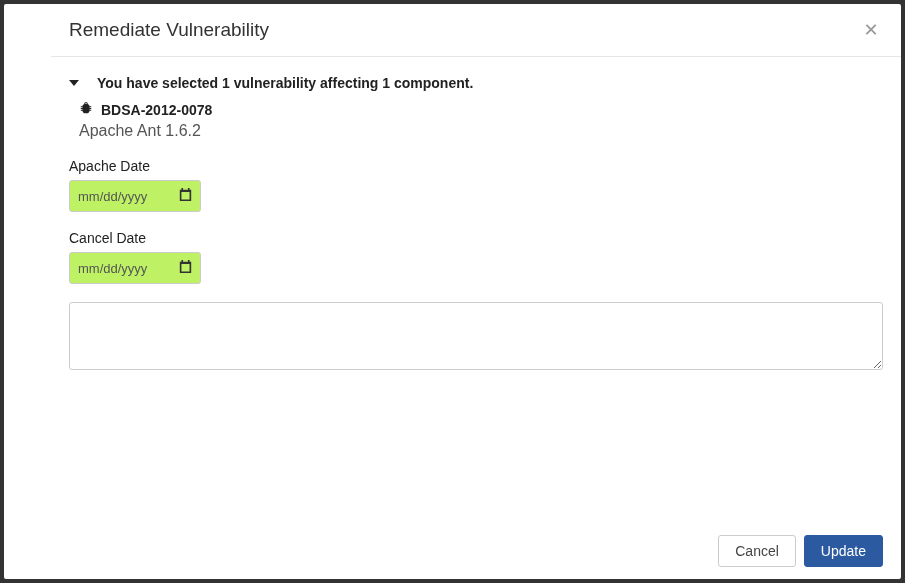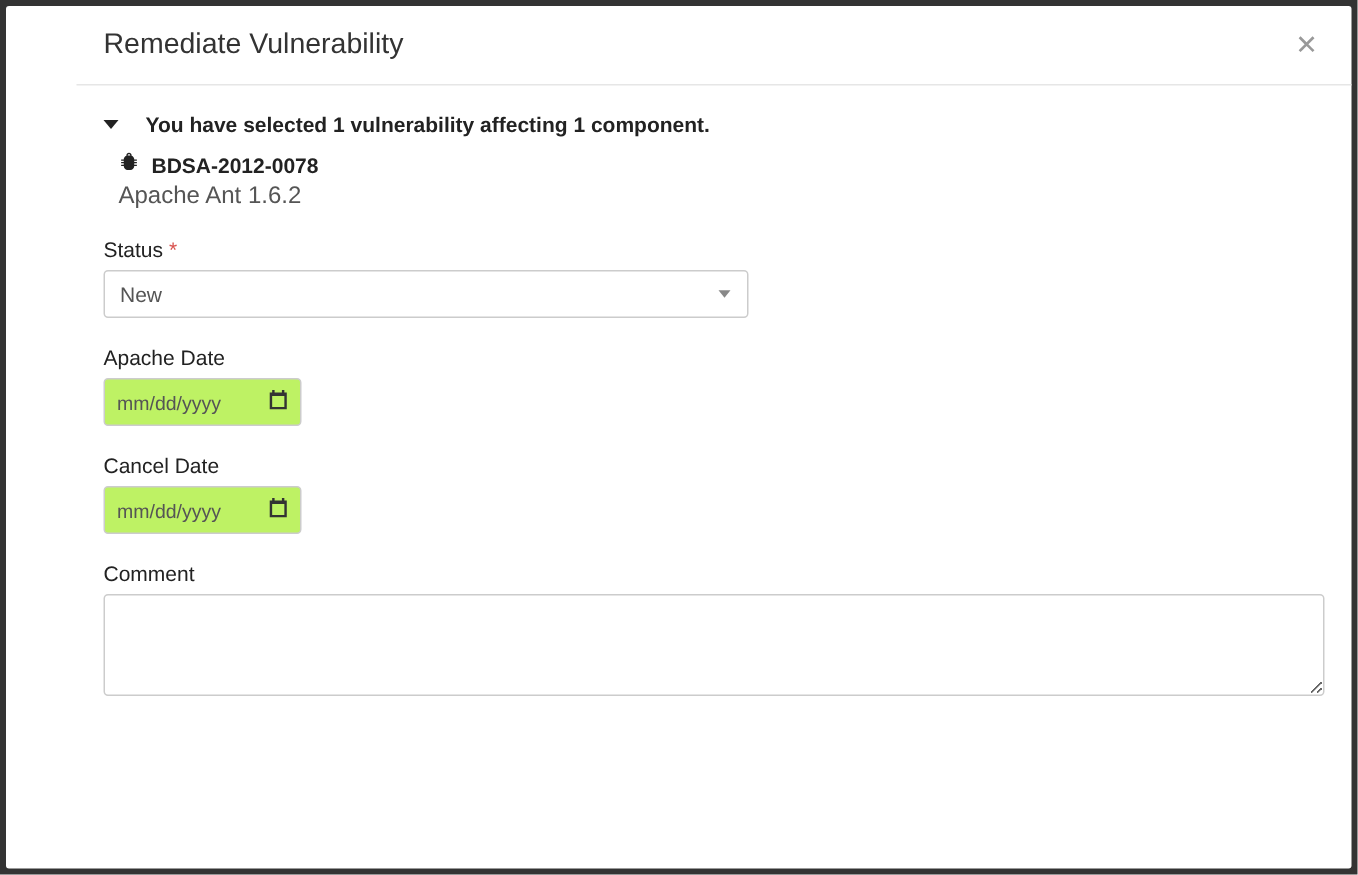--- a/index.html
+++ b/index.html
@@ -187,32 +187,20 @@
       <span class="bug-icon">
         <svg viewBox="0 0 16 16">
             <path d="M8 1c-1.1 0-2 .9-2 2v.3C4.8 3.8 4 4.8 4 6H2v1h2v1H2v1h2v1H2v1h2c0 1.7 1.3 3 3 3h2c1.7 0 3-1.3 3-3h2v-1h-2V9h2V8h-2V7h2V6h-2c0-1.2-.8-2.2-2-2.7V3c0-1.1-.9-2-2-2zm-1 2c0-.6.4-1 1-1s1 .4 1 1v.1C8.7 3 8.3 3 8 3s-.7 0-1 .1V3z"></path>
           </svg>
       </span>
       <span>BDSA-2012-0078</span>
     </div>
 
     <div class="component-line">Apache Ant 1.6.2</div>
 
-    <div class="form-group">
-      <label class="form-label">
-        <span>Status</span>
-        <span class="required">*</span>
-      </label>
-      <div class="select-wrap">
-        <button class="select-input">
-          <span>New</span>
-        </button>
-        <span class="select-caret"></span>
-      </div>
-    </div>
 
     <div class="form-group">
       <label class="form-label">Apache Date</label>
       <div class="date-input">
         <span class="date-placeholder">mm/dd/yyyy</span>
         <span class="cal-icon">
           <svg viewBox="0 0 16 16">
               <path d="M3 0v2H1v14h14V2h-2V0h-2v2H5V0H3zm0 5h10v9H3V5z"></path>
             </svg>
         </span>
@@ -225,20 +213,23 @@
         <span class="date-placeholder">mm/dd/yyyy</span>
         <span class="cal-icon">
           <svg viewBox="0 0 16 16">
               <path d="M3 0v2H1v14h14V2h-2V0h-2v2H5V0H3zm0 5h10v9H3V5z"></path>
             </svg>
         </span>
       </div>
     </div>
 
     <div class="form-group">
-      <label class="form-label">Comment</label>
       <textarea class="comment-textarea" style=""></textarea>
     </div>
 
   </div>
 
+  <div class="modal-footer">
+    <button class="btn">Cancel</button>
+    <button class="btn btn-primary">Update</button>
+  </div>
 
 </div>
 
 </body></html>

